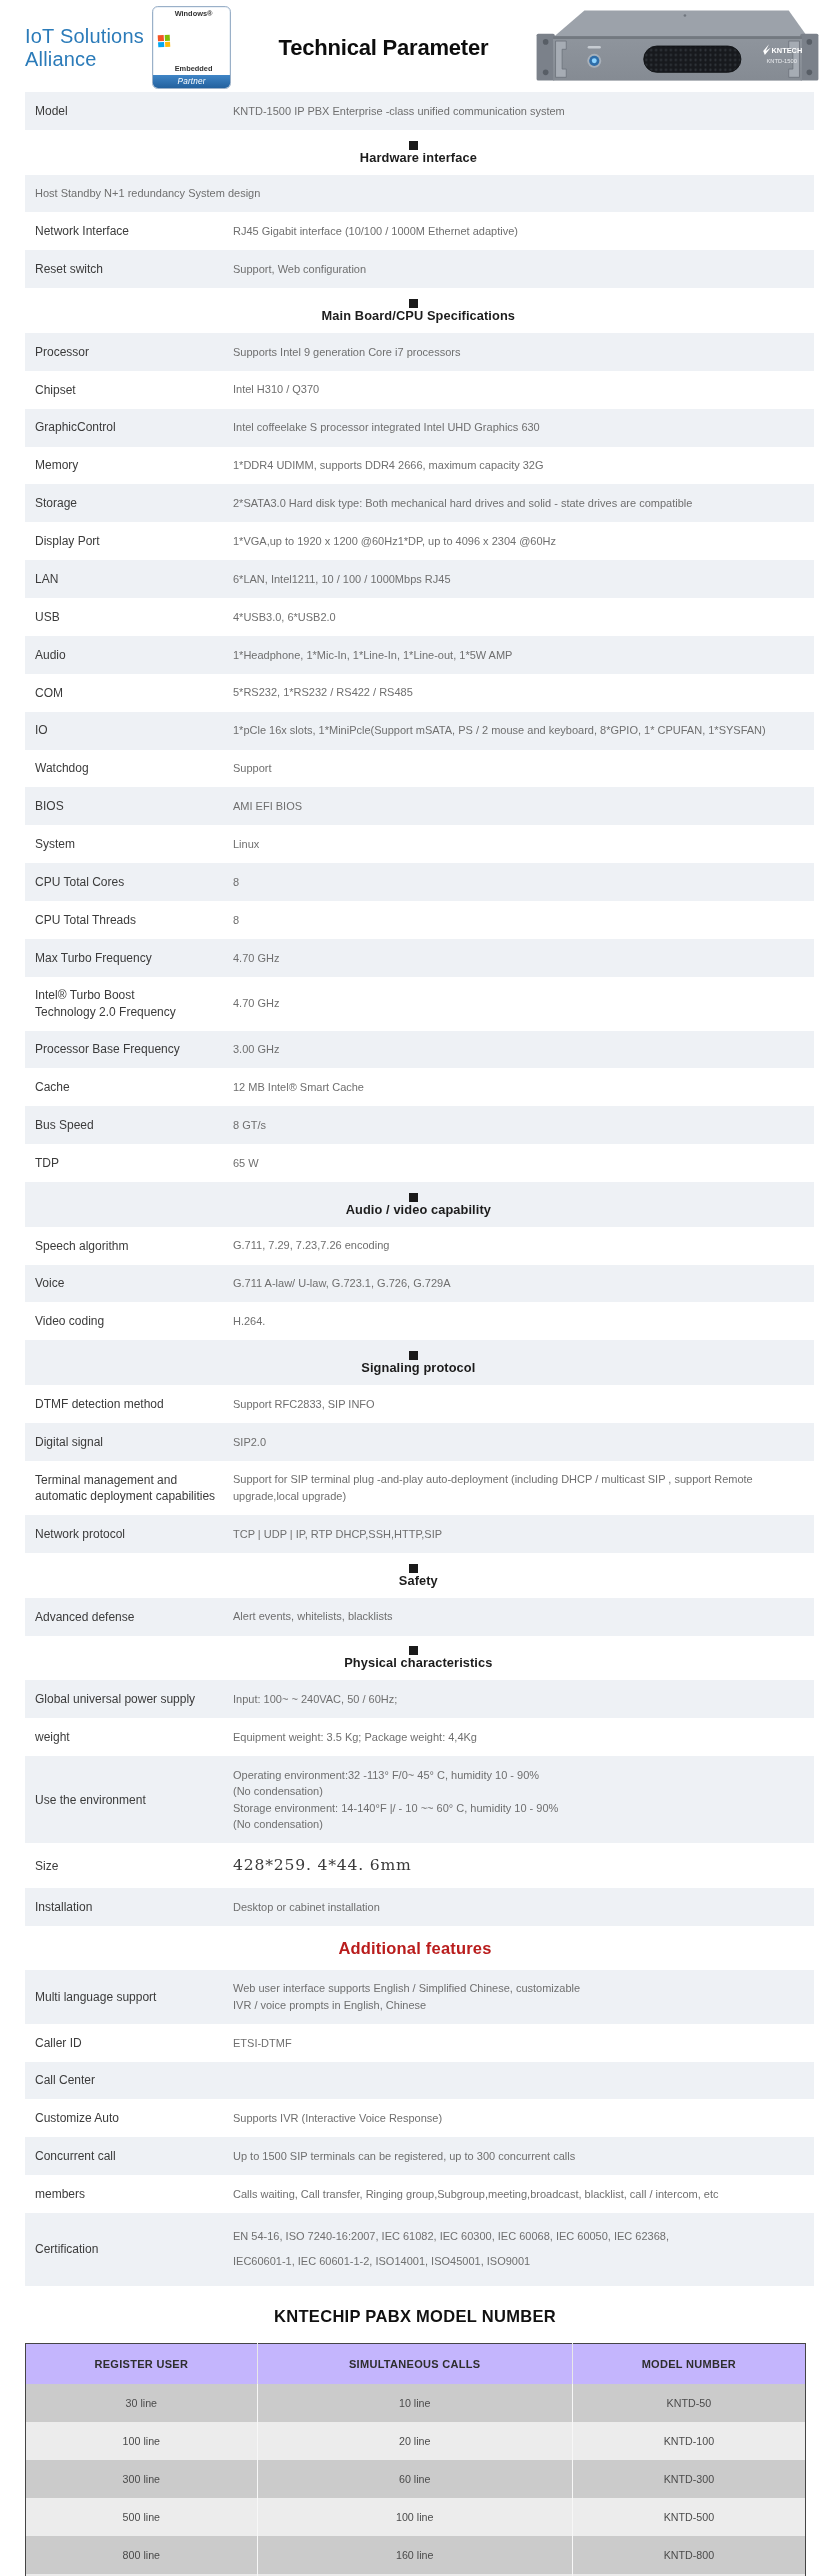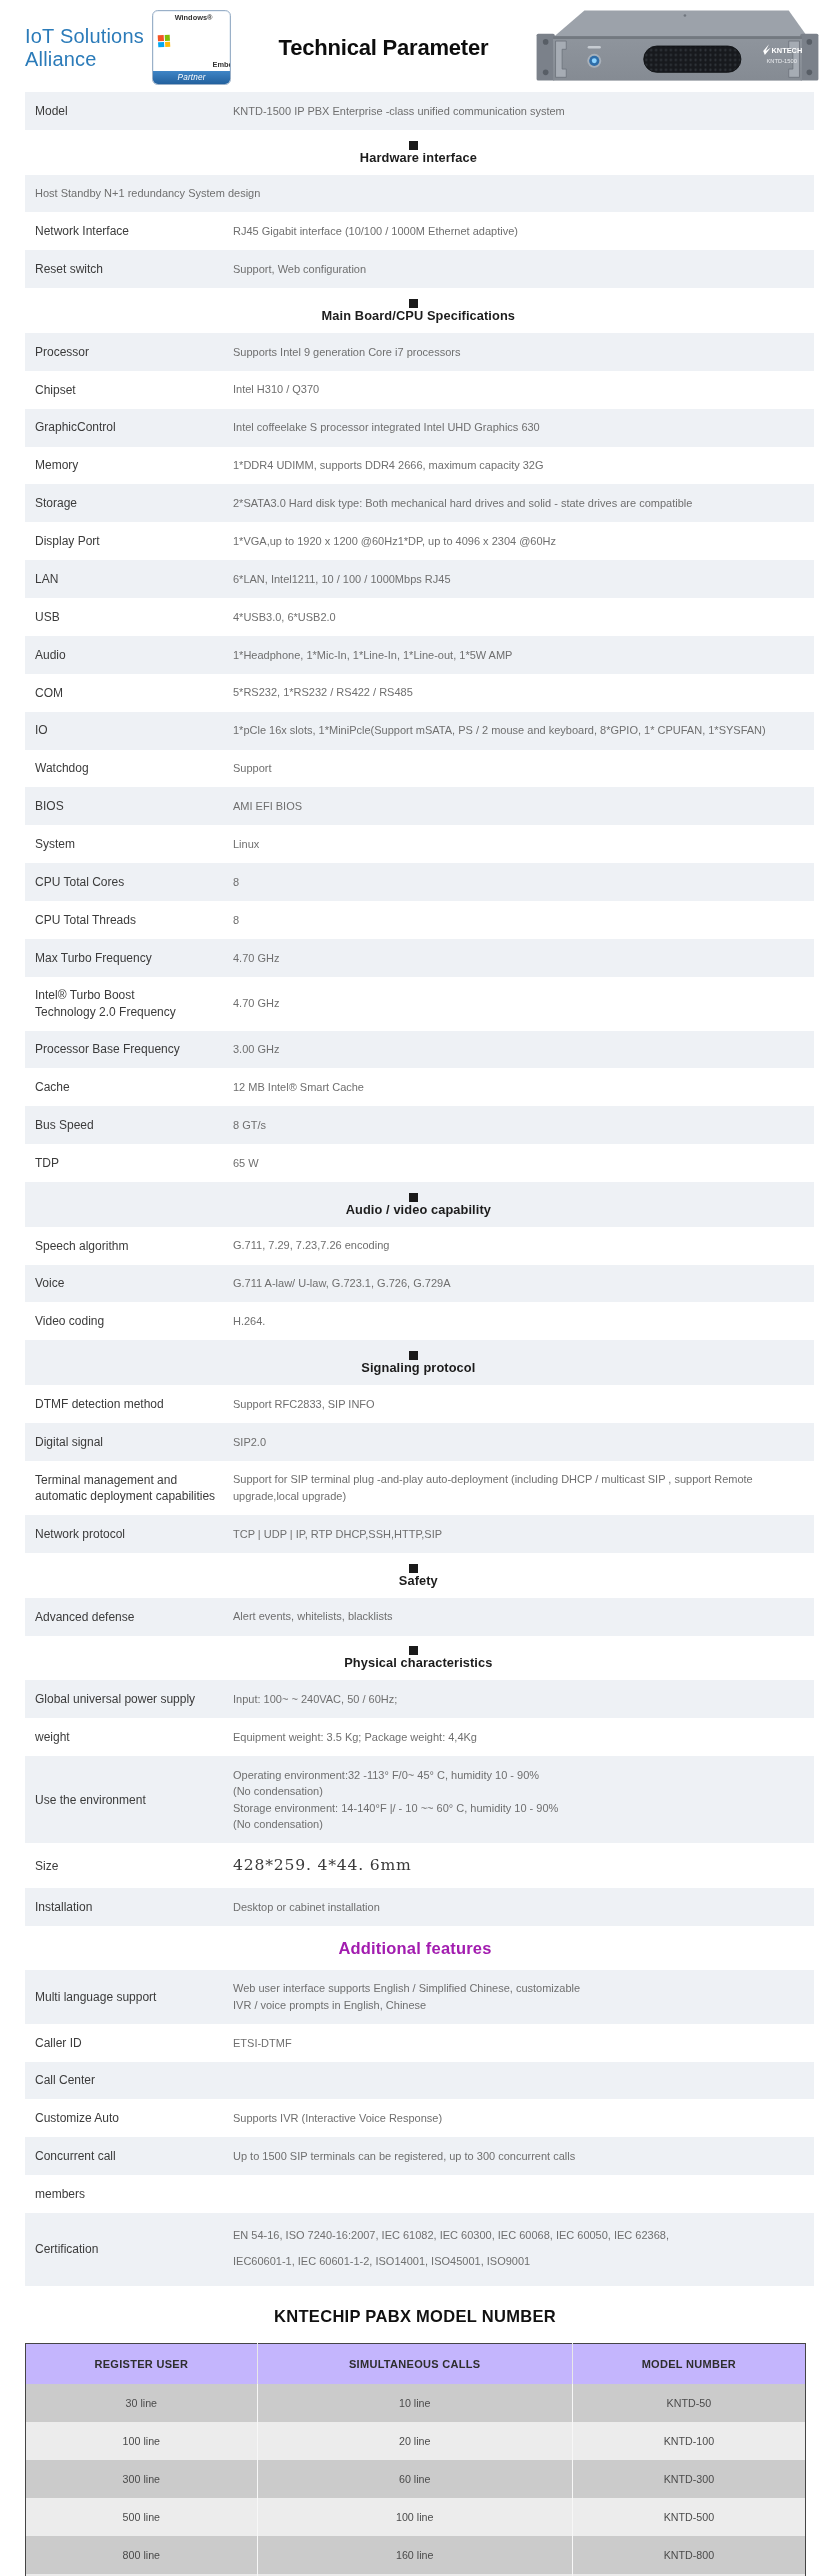--- a/index.html
+++ b/index.html
@@ -12,40 +12,40 @@
   }
   
   .hdr { display:flex; align-items:center; height:92px; padding:3.3px 5px 0 25px; }
   .logo-wrap { display:flex; align-items:center; gap:8.2px; width:212px; flex:none; }
   .logo-text { color:#2b7bb9; font-size:20px; line-height:1.15; letter-spacing:0.2px; }
   .badge { width:79px; border:0.8px solid #9ab0c8; border-radius:5.8px; overflow:hidden; background:#fff; box-shadow:0 0 0 0.8px #e3ebf3 inset; }
   .badge-top { display:flex; align-items:center; gap:4.1px; padding:3.3px 4.1px 2.5px 5px; }
   .winflag { width:12.4px; height:12.4px; display:grid; grid-template-columns:5.8px 5.8px; grid-template-rows:5.8px 5.8px; gap:0.8px; transform:rotate(-3deg); flex:none; }
   .winflag span { display:block; }
   .f1{background:#f35325;} .f2{background:#81bc06;} .f3{background:#05a6f0;} .f4{background:#ffba08;}
-  .badge-text { display:flex; flex-direction:row; line-height:1.05; }
+  .badge-text { display:flex; flex-direction:column; line-height:1.05; }
   .bt1 { font-size:7.4px; font-weight:bold; color:#333; }
   .bt2 { font-size:7.4px; font-weight:bold; color:#333;margin-top:47px; }
   .badge-bar { background:linear-gradient(#3f85c6,#23619e); color:#fff; font-style:italic; font-size:8.2px; text-align:center; padding:1.6px 0 2.5px; letter-spacing:0.2px; }
   .title { flex:1; text-align:center; font-size:22px; font-weight:bold; color:#0d0d0d; letter-spacing:-0.2px; }
   .device { width:295px; flex:none; }
   
   .tblwrap { margin:0 16.5px 0 25px; }
   .row { display:flex; align-items:center; padding:10.7px 10px; min-height:35px; }
   .row.shade { background:#eef1f5; }
   .lbl { width:198px; flex:none; font-size:12px; color:#3b3b3b; line-height:1.35; white-space:pre-line; padding-right:8.2px; }
   .val { flex:1; font-size:11px; color:#6f6f6f; line-height:1.5; white-space:pre-line; }
   .val.full { font-size:11px; color:#6f6f6f; }
   .val.serif { font-family:"DejaVu Serif","Liberation Serif",serif; font-size:15.6px; color:#3a3a3a; letter-spacing:0.8px; }
   .val.spread { line-height:2.35; }
   .section-row { padding:10.7px 10px 10px 8.2px;flex-direction:column; }
   .sq { width:9px; height:9px; background:#1a1a1a; display:inline-block; margin-right:10px; flex:none; }
   .sec-lbl { font-size:12.8px; font-weight:bold; color:#1c1c1c; letter-spacing:0.1px; }
   
-  .big-heading { text-align:center; font-size:16.5px; font-weight:bold; color:#a21caf; padding:13px 0 11.5px; letter-spacing:0.2px; }
+  .big-heading { text-align:center; font-size:16.5px; font-weight:bold; color:#b91c1c; padding:13px 0 11.5px; letter-spacing:0.2px; }
   .model-heading { text-align:center; font-size:16.5px; font-weight:bold; color:#111; padding:21.4px 0 16.5px; letter-spacing:0.3px; }
   
   .mtbl { width:781px; margin:0 25px; border-collapse:collapse; border:1.6px solid #454545; }
   .mtbl th { background:#c4b5fd; font-size:11px; font-weight:bold; color:#2e2e2e; letter-spacing:0.3px; padding:14px 5px; text-align:center; border-left:0.8px solid #e8e8e8; }
   .mtbl td { font-size:10.7px; color:#4b4b4b; text-align:center; padding:13px 5px; border-left:0.8px solid #f7f7f7; }
   .mtbl th:first-child, .mtbl td:first-child { border-left:none; }
   .mtbl tr.dark td { background:#cbcbcb; }
   .mtbl tr.light td { background:#ececec; }
   .mtbl tbody tr:last-child td { border-bottom:3.3px solid #9a9a9a; }
 </style>
@@ -317,20 +317,21 @@
       <div class="row">
         <span class="lbl">Customize Auto</span>
         <span class="val">Supports IVR (Interactive Voice Response)</span>
       </div>
       <div class="row shade">
         <span class="lbl">Concurrent call</span>
         <span class="val">Up to 1500 SIP terminals can be registered, up to 300 concurrent calls</span>
       </div>
       <div class="row">
         <span class="lbl">members</span>
+        <span class="val">Calls waiting, Call transfer, Ringing group,Subgroup,meeting,broadcast, blacklist, call / intercom, etc</span>
       </div>
       <div class="row shade">
         <span class="lbl">Certification</span>
         <span class="val spread">EN 54-16,  ISO 7240-16:2007,  IEC 61082,  IEC 60300,  IEC 60068,  IEC 60050,  IEC 62368,
 IEC60601-1,  IEC 60601-1-2,  ISO14001,  ISO45001,  ISO9001</span>
       </div>
     </div>
 
   <h2 class="model-heading">KNTECHIP PABX MODEL NUMBER</h2>
 

